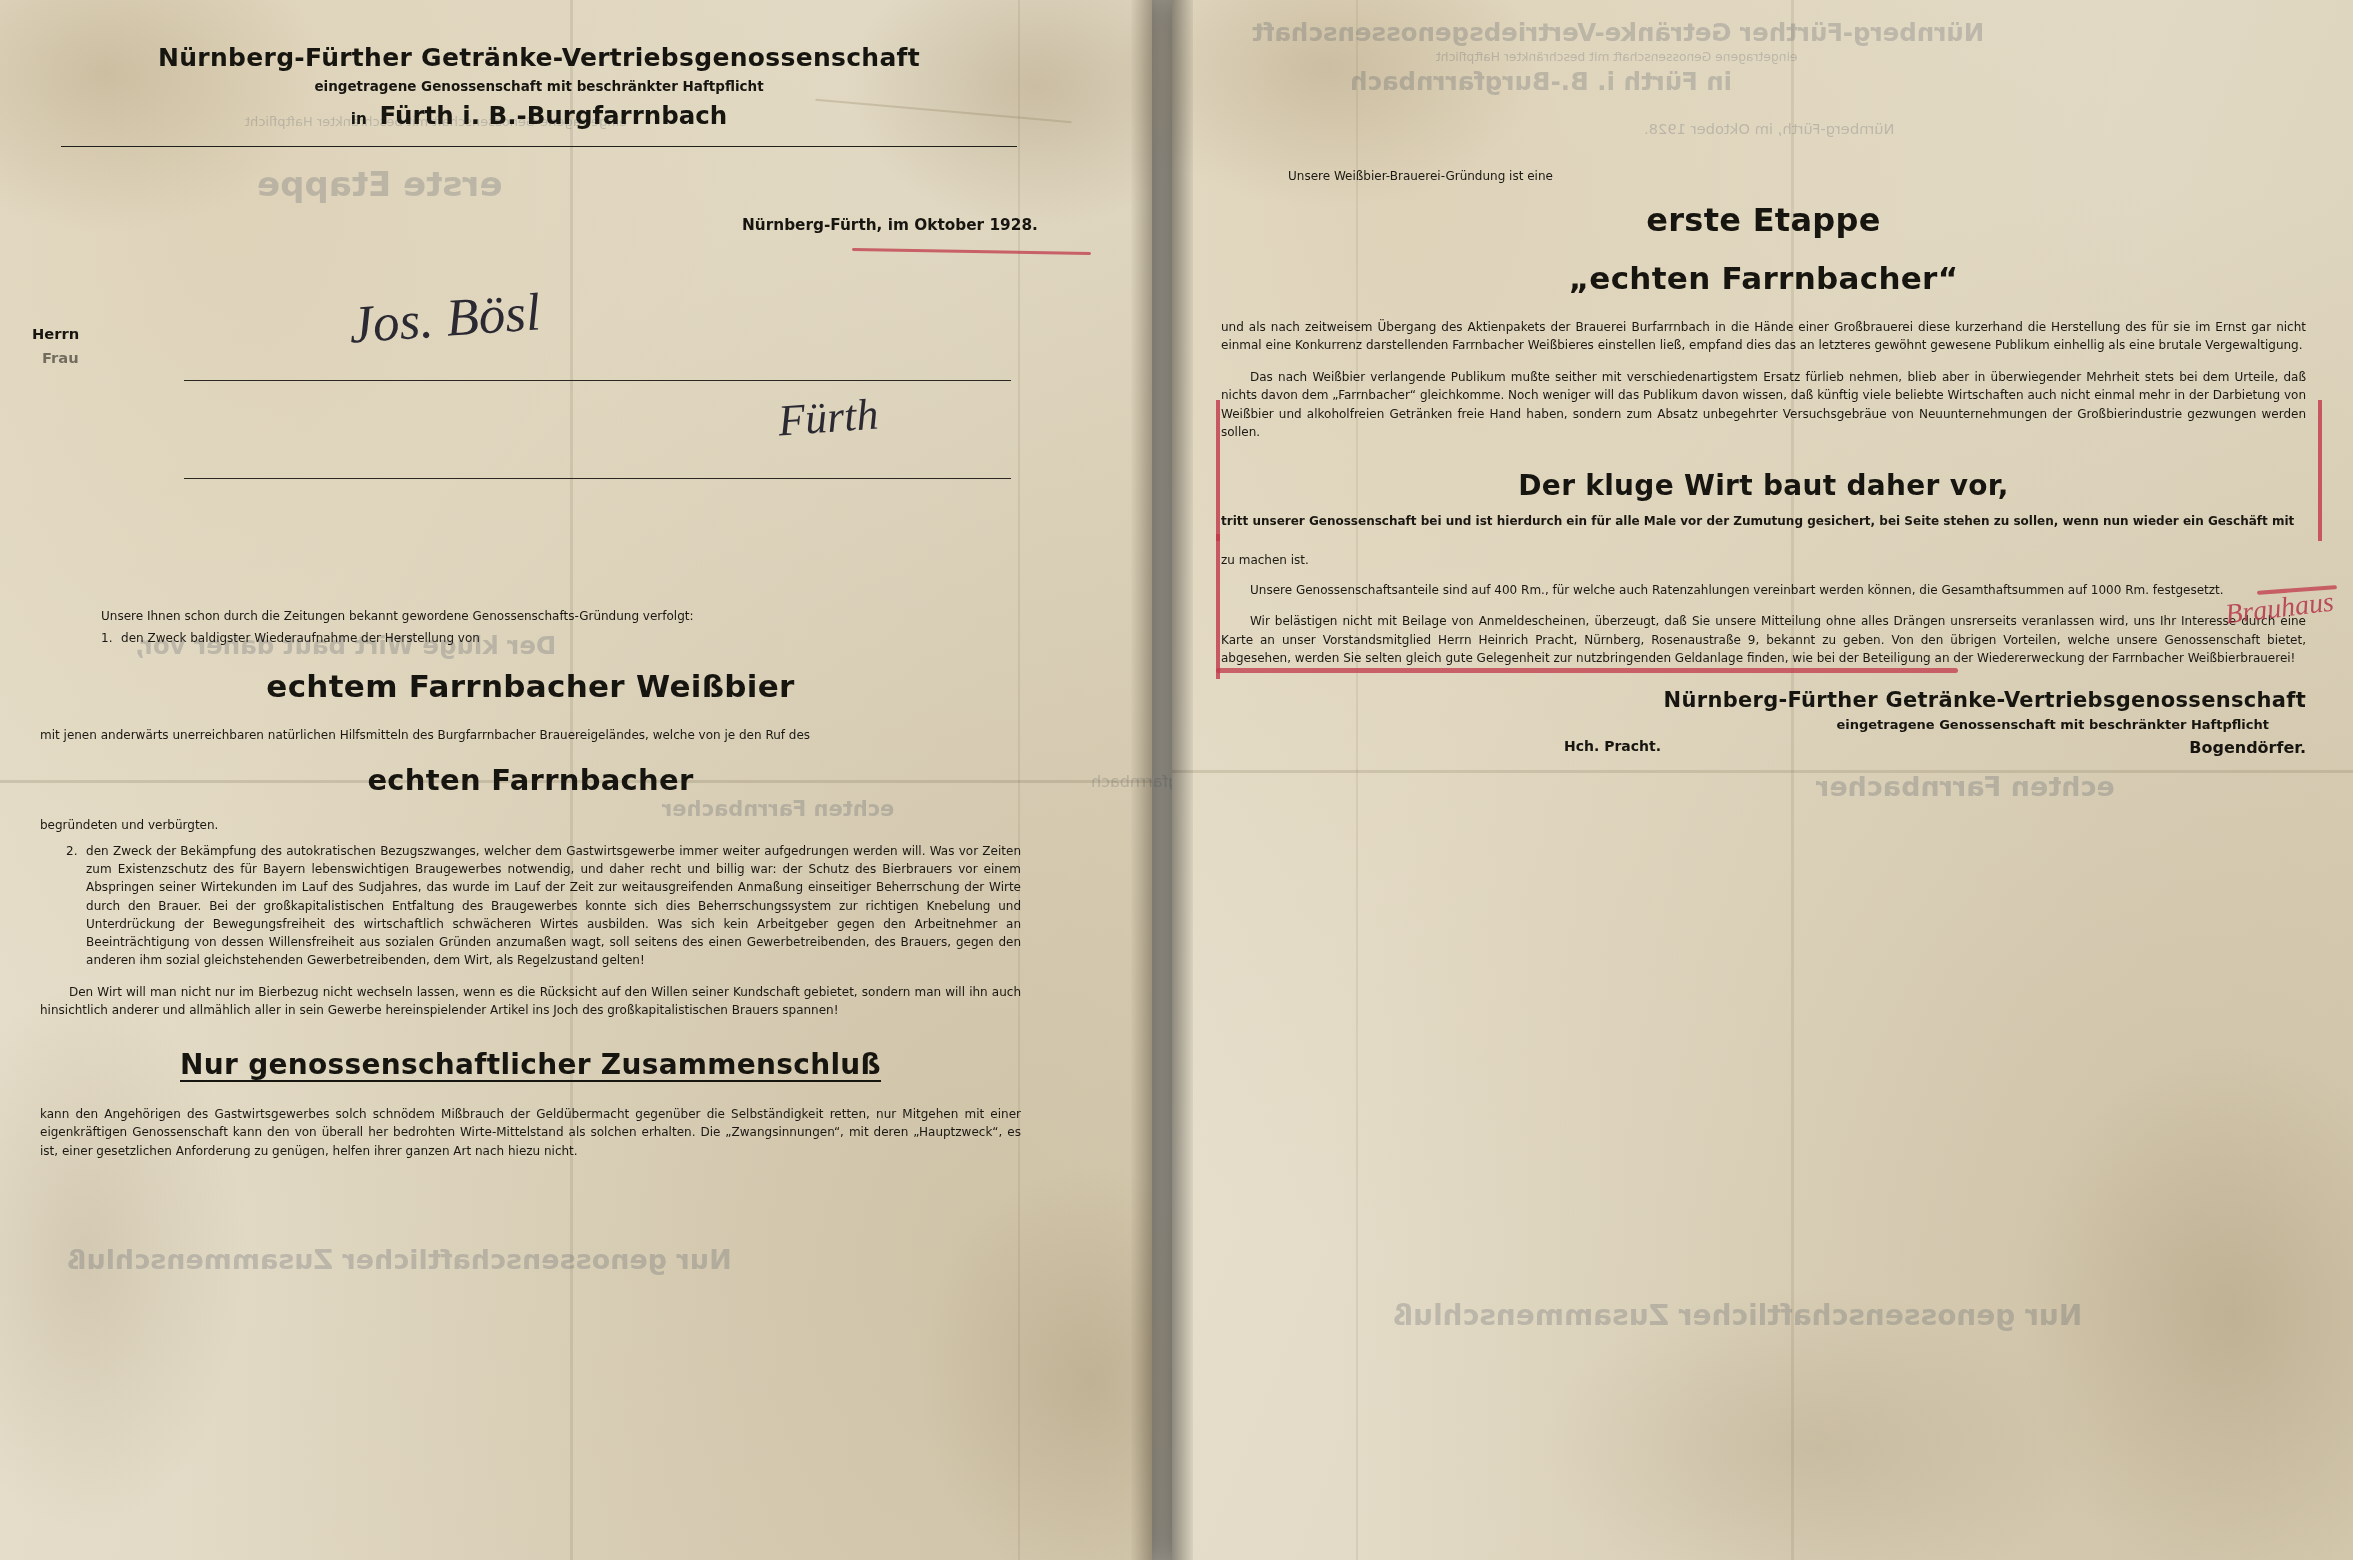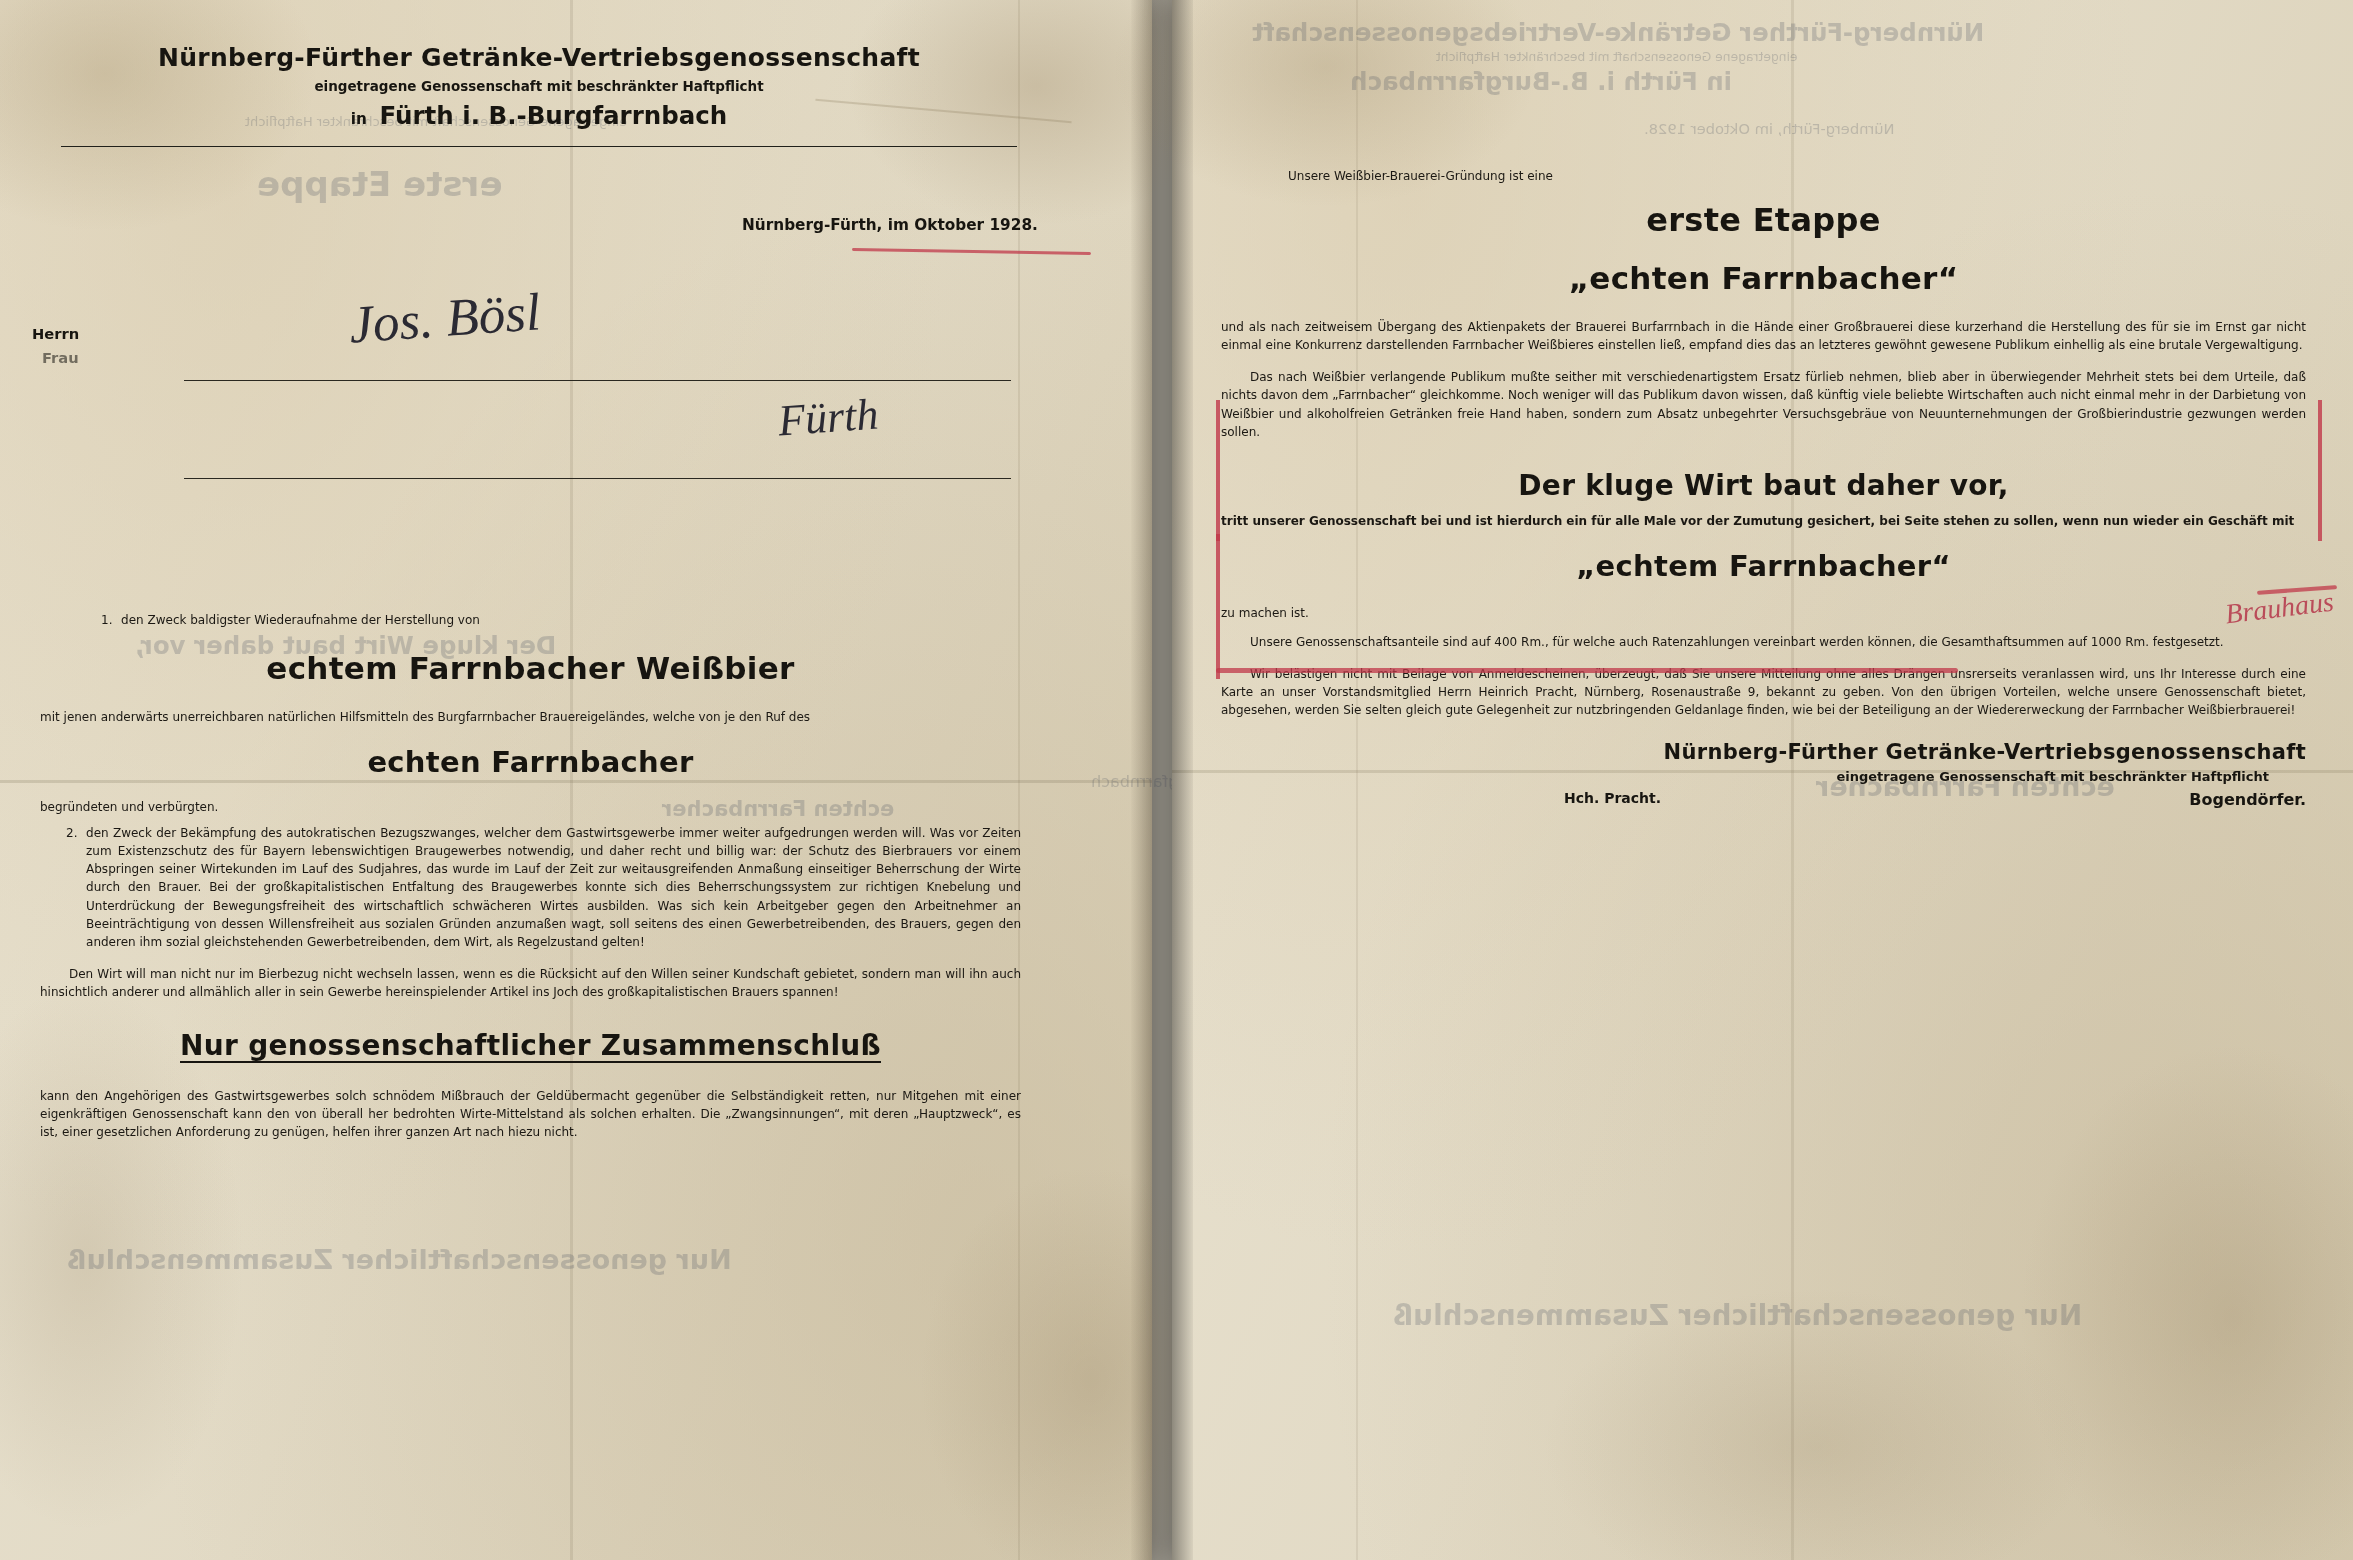--- a/index.html
+++ b/index.html
@@ -165,20 +165,21 @@
     <div class="col sans" style="left:32px; top:325px; font-size:14.7px; font-weight:bold;">Herrn</div>
     <div class="col sans" style="left:42px; top:349px; font-size:14.7px; font-weight:bold; opacity:0.55;">Frau</div>
 
     <div class="col hand" style="left:349px; top:288px; font-size:53px;">Jos. Bösl</div>
     <div class="underline-ln" style="left:184px; top:380px; width:827px;"></div>
 
     <div class="col hand" style="left:778px; top:392px; font-size:44px;">Fürth</div>
     <div class="underline-ln" style="left:184px; top:478px; width:827px;"></div>
 
     <div class="col" style="left:40px; top:607px; width:981px;">
+      <div class="p" style="margin-left:61px;">Unsere Ihnen schon durch die Zeitungen bekannt gewordene Genossenschafts-Gründung verfolgt:</div>
       <div style="display:flex; gap:8.6px; margin-top:3.7px; margin-left:61px;">
         <div class="p" style="flex:0 0 auto;">1.</div>
         <div class="p" style="flex:1 1 auto; text-align:left;">den Zweck baldigster Wiederaufnahme der Herstellung von</div>
       </div>
 
       <div class="h-main center" style="font-size:31px; margin-top:21px;">echtem Farrnbacher Weißbier</div>
 
       <div class="p" style="margin-top:22px;">mit jenen anderwärts unerreichbaren natürlichen Hilfsmitteln des Burgfarrnbacher Brauereigeländes, welche von je den Ruf des</div>
 
       <div class="h-main center" style="font-size:29px; margin-top:18.4px;">echten Farrnbacher</div>
@@ -225,21 +226,20 @@
       <div class="h-main center" style="font-size:31px; margin-top:21px;">„echten Farrnbacher“</div>
 
       <div class="p" style="margin-top:22px;">und als nach zeitweisem Übergang des Aktienpakets der Brauerei Burfarrnbach in die Hände einer Großbrauerei diese kurzerhand die Herstellung des für sie im Ernst gar nicht einmal eine Konkurrenz darstellenden Farrnbacher Weißbieres einstellen ließ, empfand dies das an letzteres gewöhnt gewesene Publikum einhellig als eine brutale Vergewaltigung.</div>
 
       <div class="p" style="margin-top:13.5px; text-indent:29px;">Das nach Weißbier verlangende Publikum mußte seither mit verschiedenartigstem Ersatz fürlieb nehmen, blieb aber in überwiegender Mehrheit stets bei dem Urteile, daß nichts davon dem „Farrnbacher“ gleichkomme. Noch weniger will das Publikum davon wissen, daß künftig viele beliebte Wirtschaften auch nicht einmal mehr in der Darbietung von Weißbier und alkoholfreien Getränken freie Hand haben, sondern zum Absatz unbegehrter Versuchsgebräue von Neuunternehmungen der Großbierindustrie gezwungen werden sollen.</div>
 
       <div class="h-main center" style="font-size:28px; margin-top:28px;">Der kluge Wirt baut daher vor,</div>
 
       <div class="p" style="margin-top:10px;font-weight:bold;">tritt unserer Genossenschaft bei und ist hierdurch ein für alle Male vor der Zumutung gesichert, bei Seite stehen zu sollen, wenn nun wieder ein Geschäft mit</div>
 
-      <div class="h-main center" style="font-size:29px; margin-top:18.4px;">„echtem Farrnbacher“</div>
 
       <div class="p" style="margin-top:21px;">zu machen ist.</div>
 
       <div class="p" style="margin-top:11px; text-indent:29px;">Unsere Genossenschaftsanteile sind auf 400 Rm., für welche auch Ratenzahlungen vereinbart werden können, die Gesamthaftsummen auf 1000 Rm. festgesetzt.</div>
 
       <div class="p" style="margin-top:13.5px; text-indent:29px;">Wir belästigen nicht mit Beilage von Anmeldescheinen, überzeugt, daß Sie unsere Mitteilung ohne alles Drängen unsrerseits veranlassen wird, uns Ihr Interesse durch eine Karte an unser Vorstandsmitglied Herrn Heinrich Pracht, Nürnberg, Rosenaustraße 9, bekannt zu geben. Von den übrigen Vorteilen, welche unsere Genossenschaft bietet, abgesehen, werden Sie selten gleich gute Gelegenheit zur nutzbringenden Geldanlage finden, wie bei der Beteiligung an der Wiedererweckung der Farrnbacher Weißbierbrauerei!</div>
 
 
       <div style="margin-top:21px; text-align:right;">
         <div class="h-main" style="font-size:21px;">Nürnberg-Fürther Getränke-Vertriebsgenossenschaft</div>

